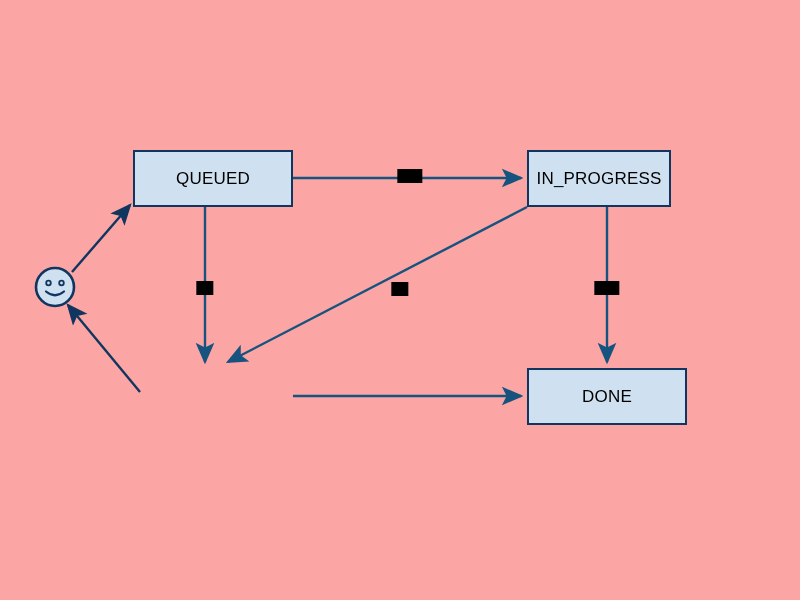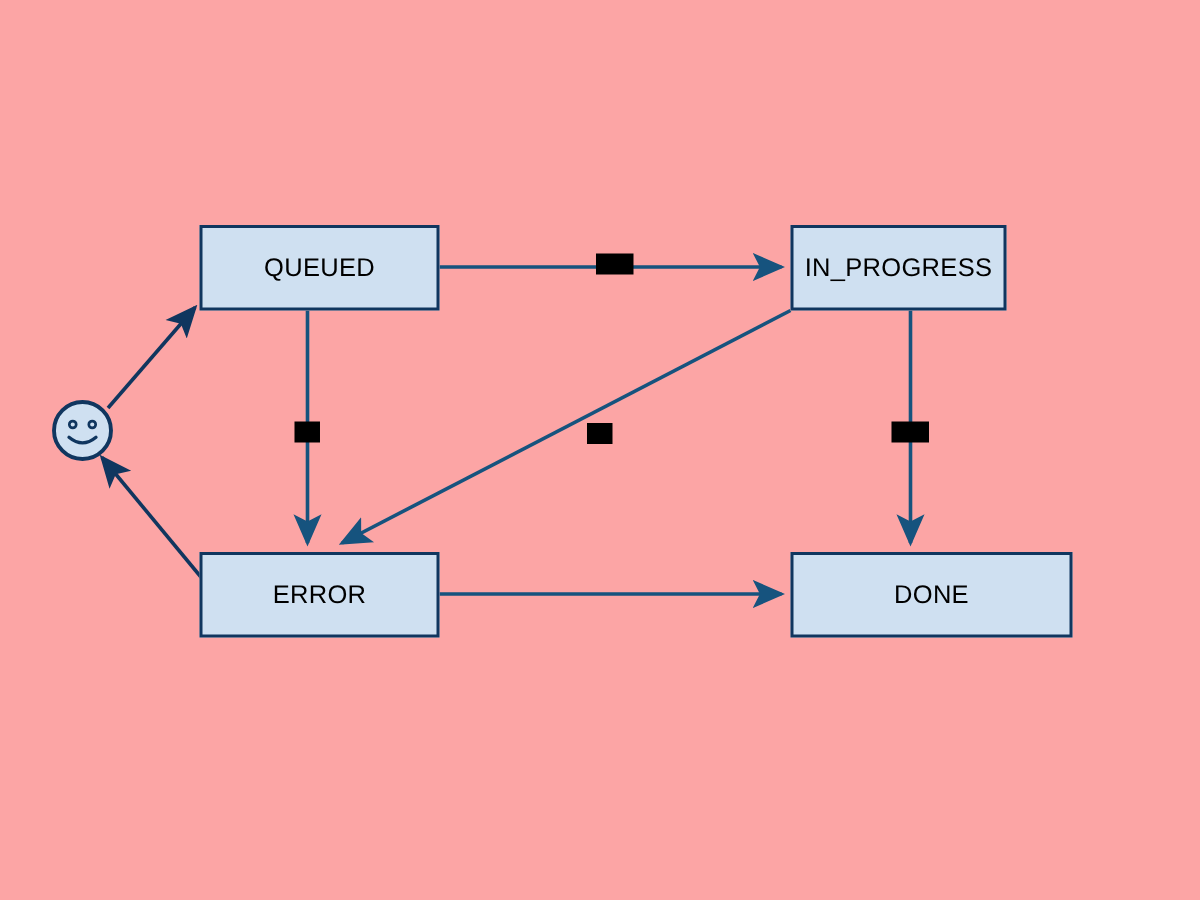--- a/index.html
+++ b/index.html
@@ -94,25 +94,22 @@
   </div>
 
   <div class="node-box" style="left:133px; top:150px; width:160px; height:57px;">
     <span class="node-label">QUEUED</span>
   </div>
 
   <div class="node-box" style="left:527px; top:150px; width:144px; height:57px;">
     <span class="node-label">IN_PROGRESS</span>
   </div>
 
-  <div class="node-box" style="left:133px; top:368px; width:160px; height:57px;">
-    <span class="node-label">ERROR</span>
-  </div>
 
-  <div class="node-box" style="left:527px; top:368px; width:188px; height:57px;">
+  <div class="node-box" style="left:527px; top:368px; width:160px; height:57px;">
     <span class="node-label">DONE</span>
   </div>
 
   <span class="edge-label" style="left:410px; top:176px;">start</span>
   <span class="edge-label" style="left:205px; top:288px;">fail</span>
   <span class="edge-label" style="left:400px; top:289px;">fail</span>
   <span class="edge-label" style="left:607px; top:288px;">start</span>
 
 </div>
 

